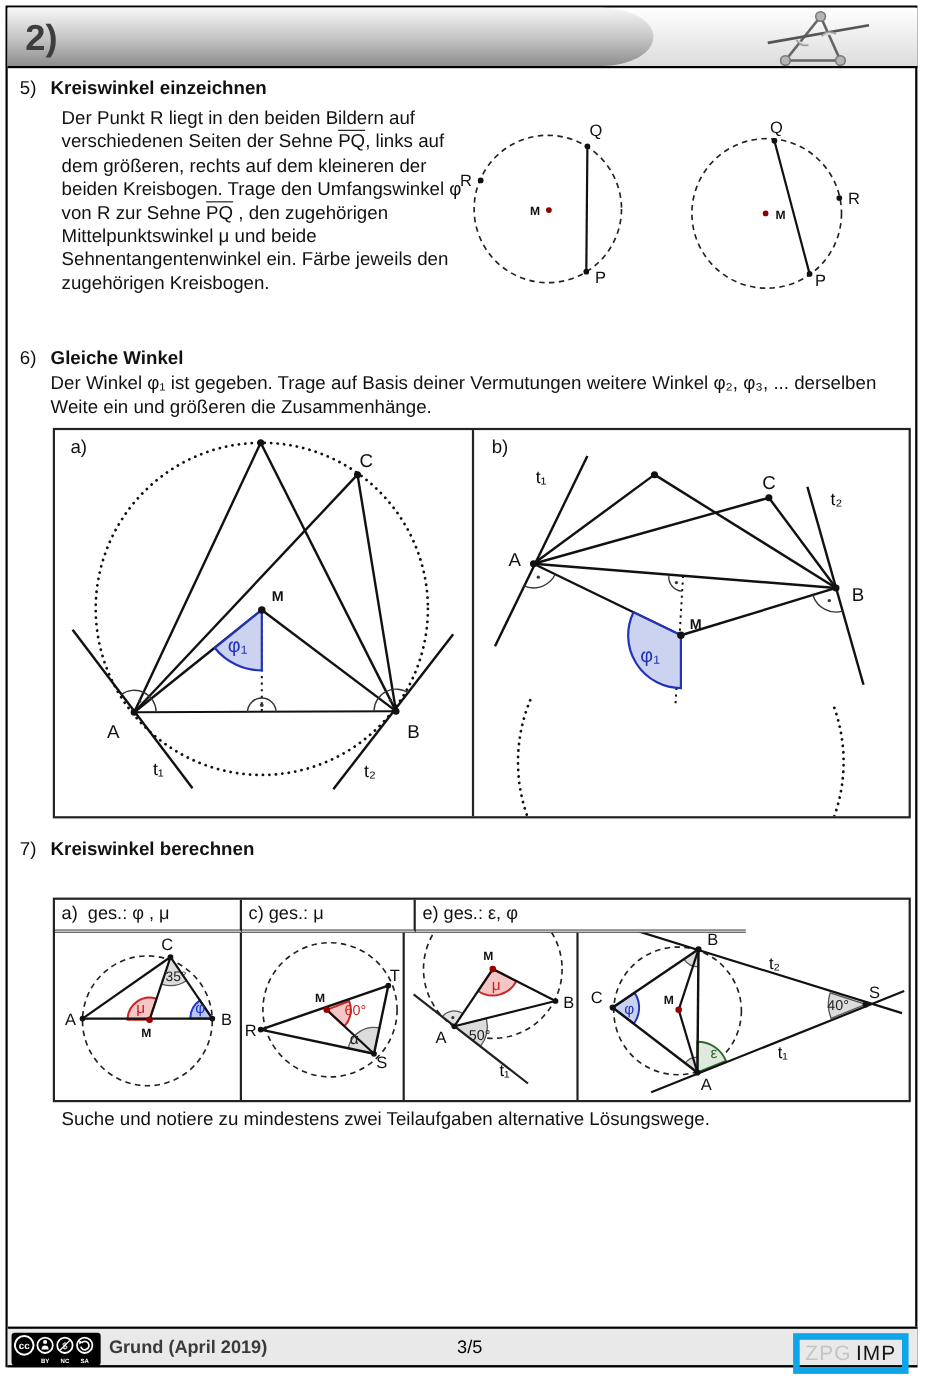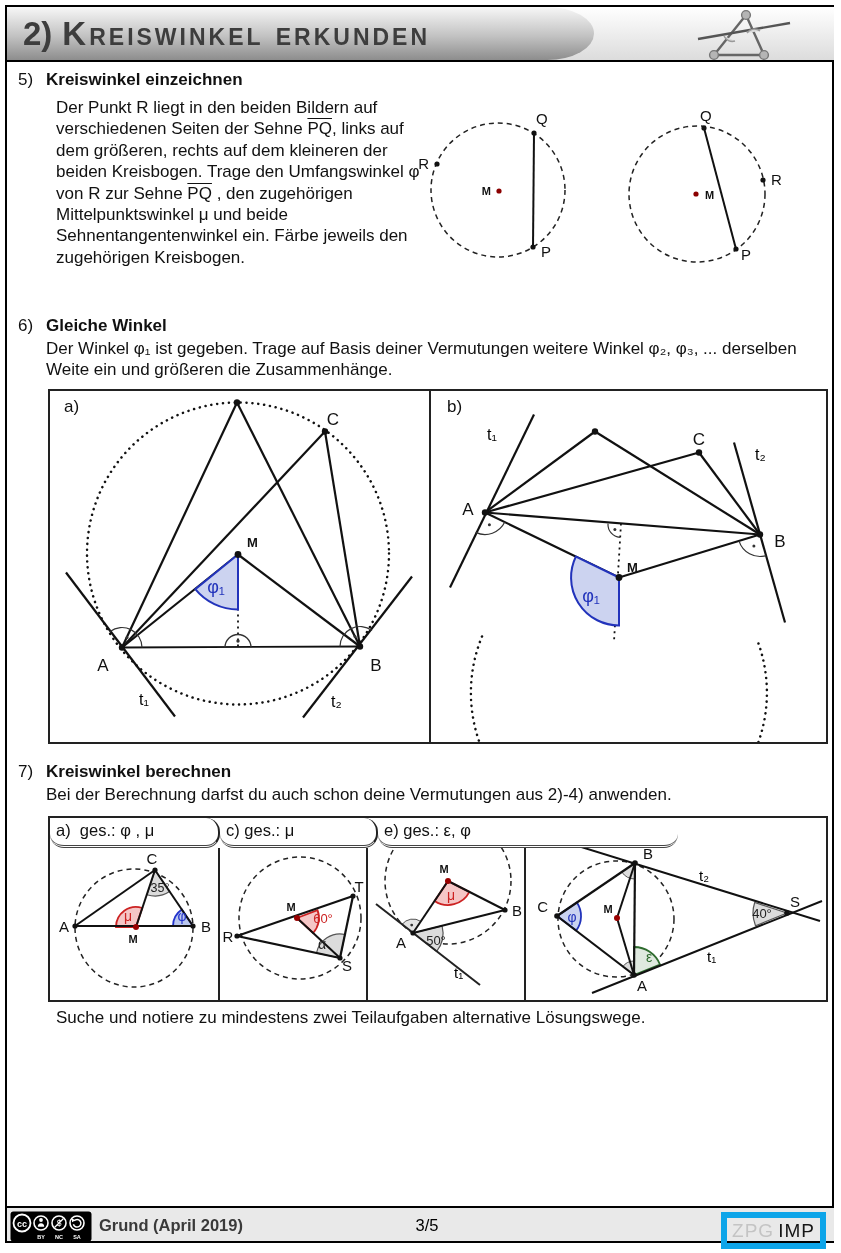--- a/index.html
+++ b/index.html
@@ -29,21 +29,21 @@
   
   .box6 { position:absolute; left:48px; top:389px; width:780px; height:355px;
           border:2px solid #222; box-sizing:border-box; display:flex; }
   .panel-a { width:379px; height:100%; border-right:2px solid #222; box-sizing:content-box; }
   .panel-b { width:395px; height:100%; }
   .tbl7 { position:absolute; left:48px; top:816px; width:780px; height:186px;
           border:2px solid #222; box-sizing:border-box; }
   .tbl7-row { display:flex; }
   .tbl7 .hcell { font-size:16.5px; white-space:pre; padding:3px 4px 2px 6px; height:22px;
           border-right:2px solid #222; box-sizing:content-box;
-          border-bottom:3px double #444;border-radius:14px; }
+          border-bottom:3px double #444; }
   .tbl7 .hcell:last-child, .tbl7 .dcell:last-child { border-right:none; }
   .tbl7 .dcell { border-right:2px solid #222; box-sizing:content-box; height:153px; }
   svg text { font-family:"Liberation Sans", sans-serif; }
   .ptlbl { font-size:15px; fill:#111; }
   .ptlbl17 { font-size:17px; fill:#111; }
   .mlbl { font-size:11px; font-weight:bold; fill:#111; }
   .mlbl13 { font-size:13px; font-weight:bold; fill:#111; }
   .panlbl { font-size:17px; fill:#111; }
   
   .foot { position:absolute; left:7px; top:1206px; width:827px; height:37px;
@@ -61,21 +61,20 @@
 </style>
 </head>
 <body>
 
 <div class="page">
   <div class="frame"></div>
 
   <div class="hdr">
     <div class="hdr-band">
       <span class="hdr-num">2)</span>
-      <span class="hdr-title">Kreiswinkel erkunden</span>
     </div>
     <div class="hdr-logo">
       <svg width="100" height="52" viewBox="0 0 100 52">
         <path d="M52,6 L20,46 L70,46 Z" fill="none" stroke="#666" stroke-width="2.4"></path>
         <path d="M4,30 L96,14" stroke="#555" stroke-width="2.4"></path>
         <path d="M30,27 A9,9 0 0 0 41,32" fill="#d9d9d9" stroke="#999" stroke-width="1.4"></path>
         <path d="M53,24 A9,9 0 0 1 66,22" fill="#d9d9d9" stroke="#999" stroke-width="1.4"></path>
         <circle cx="52" cy="6" r="4.4" fill="#b5b5b5" stroke="#777" stroke-width="1.4"></circle>
         <circle cx="20" cy="46" r="4.4" fill="#b5b5b5" stroke="#777" stroke-width="1.4"></circle>
         <circle cx="70" cy="46" r="4.4" fill="#b5b5b5" stroke="#777" stroke-width="1.4"></circle>
@@ -186,21 +185,20 @@
       <text x="697" y="445" text-anchor="middle" class="ptlbl17">C</text>
       <text x="625" y="572" class="mlbl13">M</text>
       <text x="485" y="440" font-size="16">t₁</text>
       <text x="753" y="460" font-size="16">t₂</text>
       <text x="589" y="602" text-anchor="middle" font-size="18" fill="#2233bb">φ₁</text>
     </svg>
   </div>
 
   <div class="secnum" style="left:18px; top:762px;">7)</div>
   <div class="sectitle" style="left:46px; top:762px;">Kreiswinkel berechnen</div>
-  <div class="bodytext" style="left:46px; top:784px; width:772px;">Bei der Berechnung darfst du auch schon deine Vermutungen aus 2)-4) anwenden.</div>
 
   <div class="tbl7">
     <div class="tbl7-row">
       <div class="hcell" style="width:158px;">a)  ges.: φ , μ</div>
       <div class="hcell" style="width:146px;">c) ges.: μ</div>
       <div class="hcell" style="width:290px;">e) ges.: ε, φ</div>
     </div>
     <div class="tbl7-row">
 
       <svg class="dcell" width="168" height="153" viewBox="50 845 168 153">

